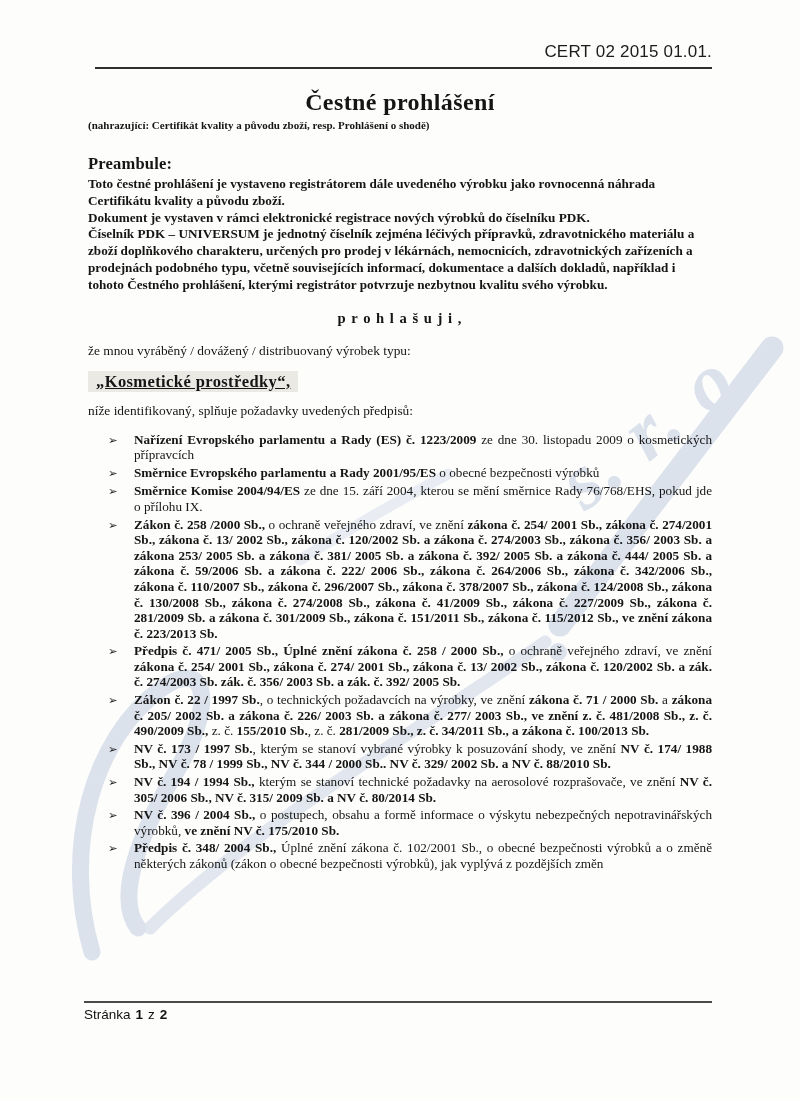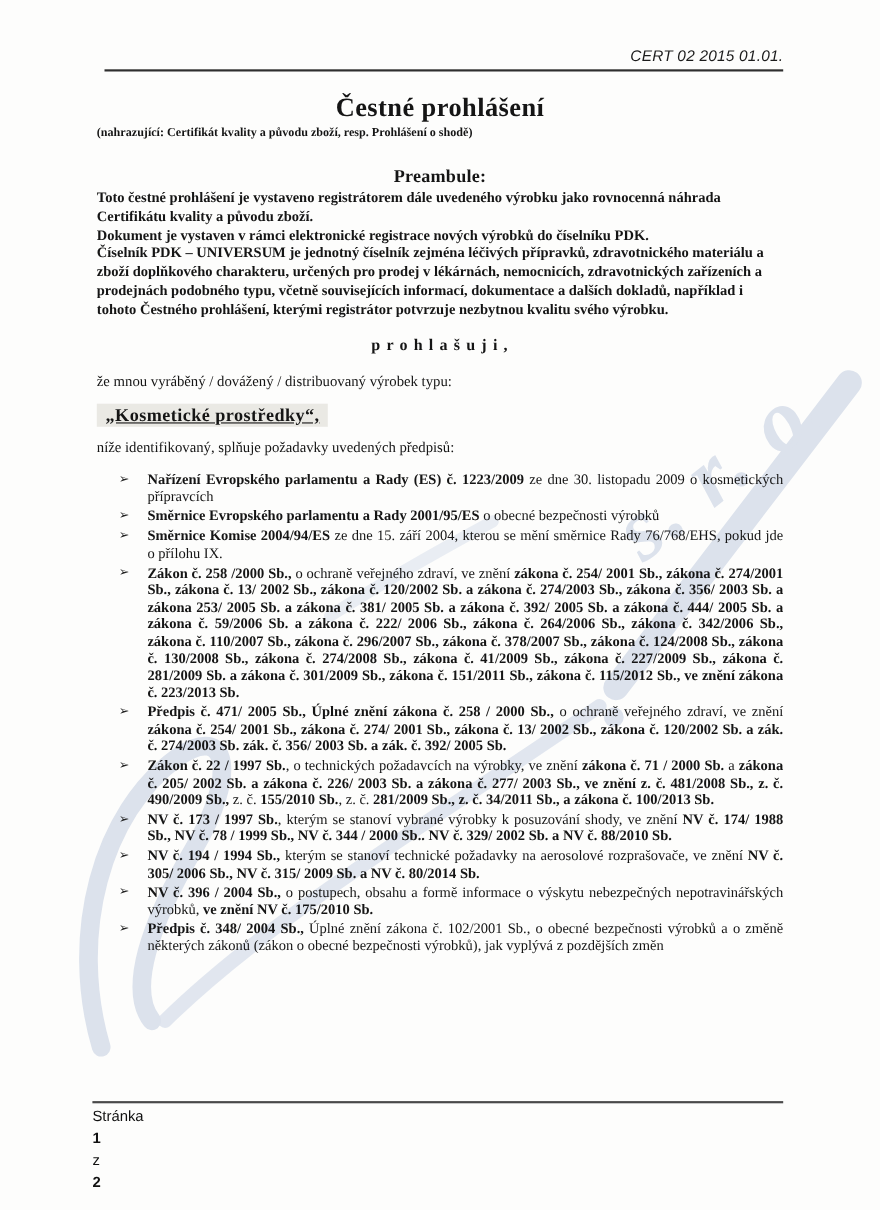--- a/index.html
+++ b/index.html
@@ -2,45 +2,45 @@
 <html lang="cs" style="--wm: #dce2ec; --hl: #eae9e4; --rule: #2f2f2f;"><head>
 <meta charset="utf-8">
 <style>
   html,body{margin:0;padding:0;background:#ffffff;}
   .page{
     position:relative;width:800px;height:1100px;overflow:hidden;
     background:#fdfdfc;font-family:"Liberation Serif", serif;color:#151515;
   }
   .watermark{position:absolute;left:0;top:0;width:800px;height:1100px;z-index:0;pointer-events:none;}
   .content{position:absolute;left:0;top:0;right:0;z-index:1;padding:42px 88px 0 88px;}
-  .doc-code{text-align:right;font-family:"Liberation Sans", sans-serif;font-style:italic;font-size:14px;letter-spacing:.2px;color:#1c1c1c;}
+  .doc-code{text-align:right;font-family:"Liberation Sans", sans-serif;font-size:17px;letter-spacing:.2px;color:#1c1c1c;}
   .head-rule{height:2px;background:var(--rule);margin-top:5px;margin-left:7px;}
   .title{margin-top:20px;text-align:center;font-size:24px;font-weight:bold;letter-spacing:.4px;}
   .subtitle{margin-top:3px;font-size:11px;font-weight:bold;}
-  .preamble-h{margin-top:23px;font-size:16.5px;font-weight:bold;letter-spacing:.2px;text-align:center;}
+  .preamble-h{margin-top:23px;font-size:16.5px;font-weight:bold;letter-spacing:.2px;}
   .preamble{margin:2px 0 0 0;font-size:13.2px;font-weight:bold;line-height:16.8px;white-space:pre-line;text-align:left;}
   .intro{margin:16px 0 0 0;font-size:13.4px;text-indent:46px;}
   .declare{margin:16px 0 0 0;text-align:center;font-size:14.6px;font-weight:bold;letter-spacing:1px;}
   .product-intro{margin:16px 0 0 0;font-size:13.4px;}
   .product-line{margin:12px 0 0 0;text-align:left;}
   .product-name{
     display:inline-block;font-size:16.5px;font-weight:bold;letter-spacing:.4px;
     text-decoration:underline;background:var(--hl);padding:1px 8px 0 8px;
   }
   .list-intro{margin:11px 0 0 0;font-size:13.4px;font-family:Liberation Serif, serif;}
   ul.regs{list-style:none;margin:13px 0 0 0;padding:0 0 0 20px;}
   li.reg{display:flex;font-size:13.2px;line-height:15.6px;margin-bottom:2px;}
   .bullet{flex:0 0 26px;width:26px;font-size:11.5px;padding-top:1px;color:#222;}
   .reg-text{flex:1;text-align:justify;}
   .reg-text b{font-weight:bold;}
   .footer{position:absolute;left:84px;right:88px;top:1001px;z-index:1;}
   .foot-rule{height:1.6px;background:#4a4a4a;}
   .foot-text{
     margin-top:4px;display:flex;justify-content:flex-start;gap:5px;
-    font-family:"Liberation Sans", sans-serif;font-size:13.5px;color:#111;flex-direction:column;
+    font-family:"Liberation Sans", sans-serif;font-size:13.5px;color:#111;
   }
   .foot-text .pg{font-weight:bold;}
 </style>
 </head>
 <body>
 
 <div class="page">
 
   <svg class="watermark" viewBox="0 0 800 1100" aria-hidden="true">
     <g fill="none" stroke-linecap="round" style="stroke:var(--wm)">

